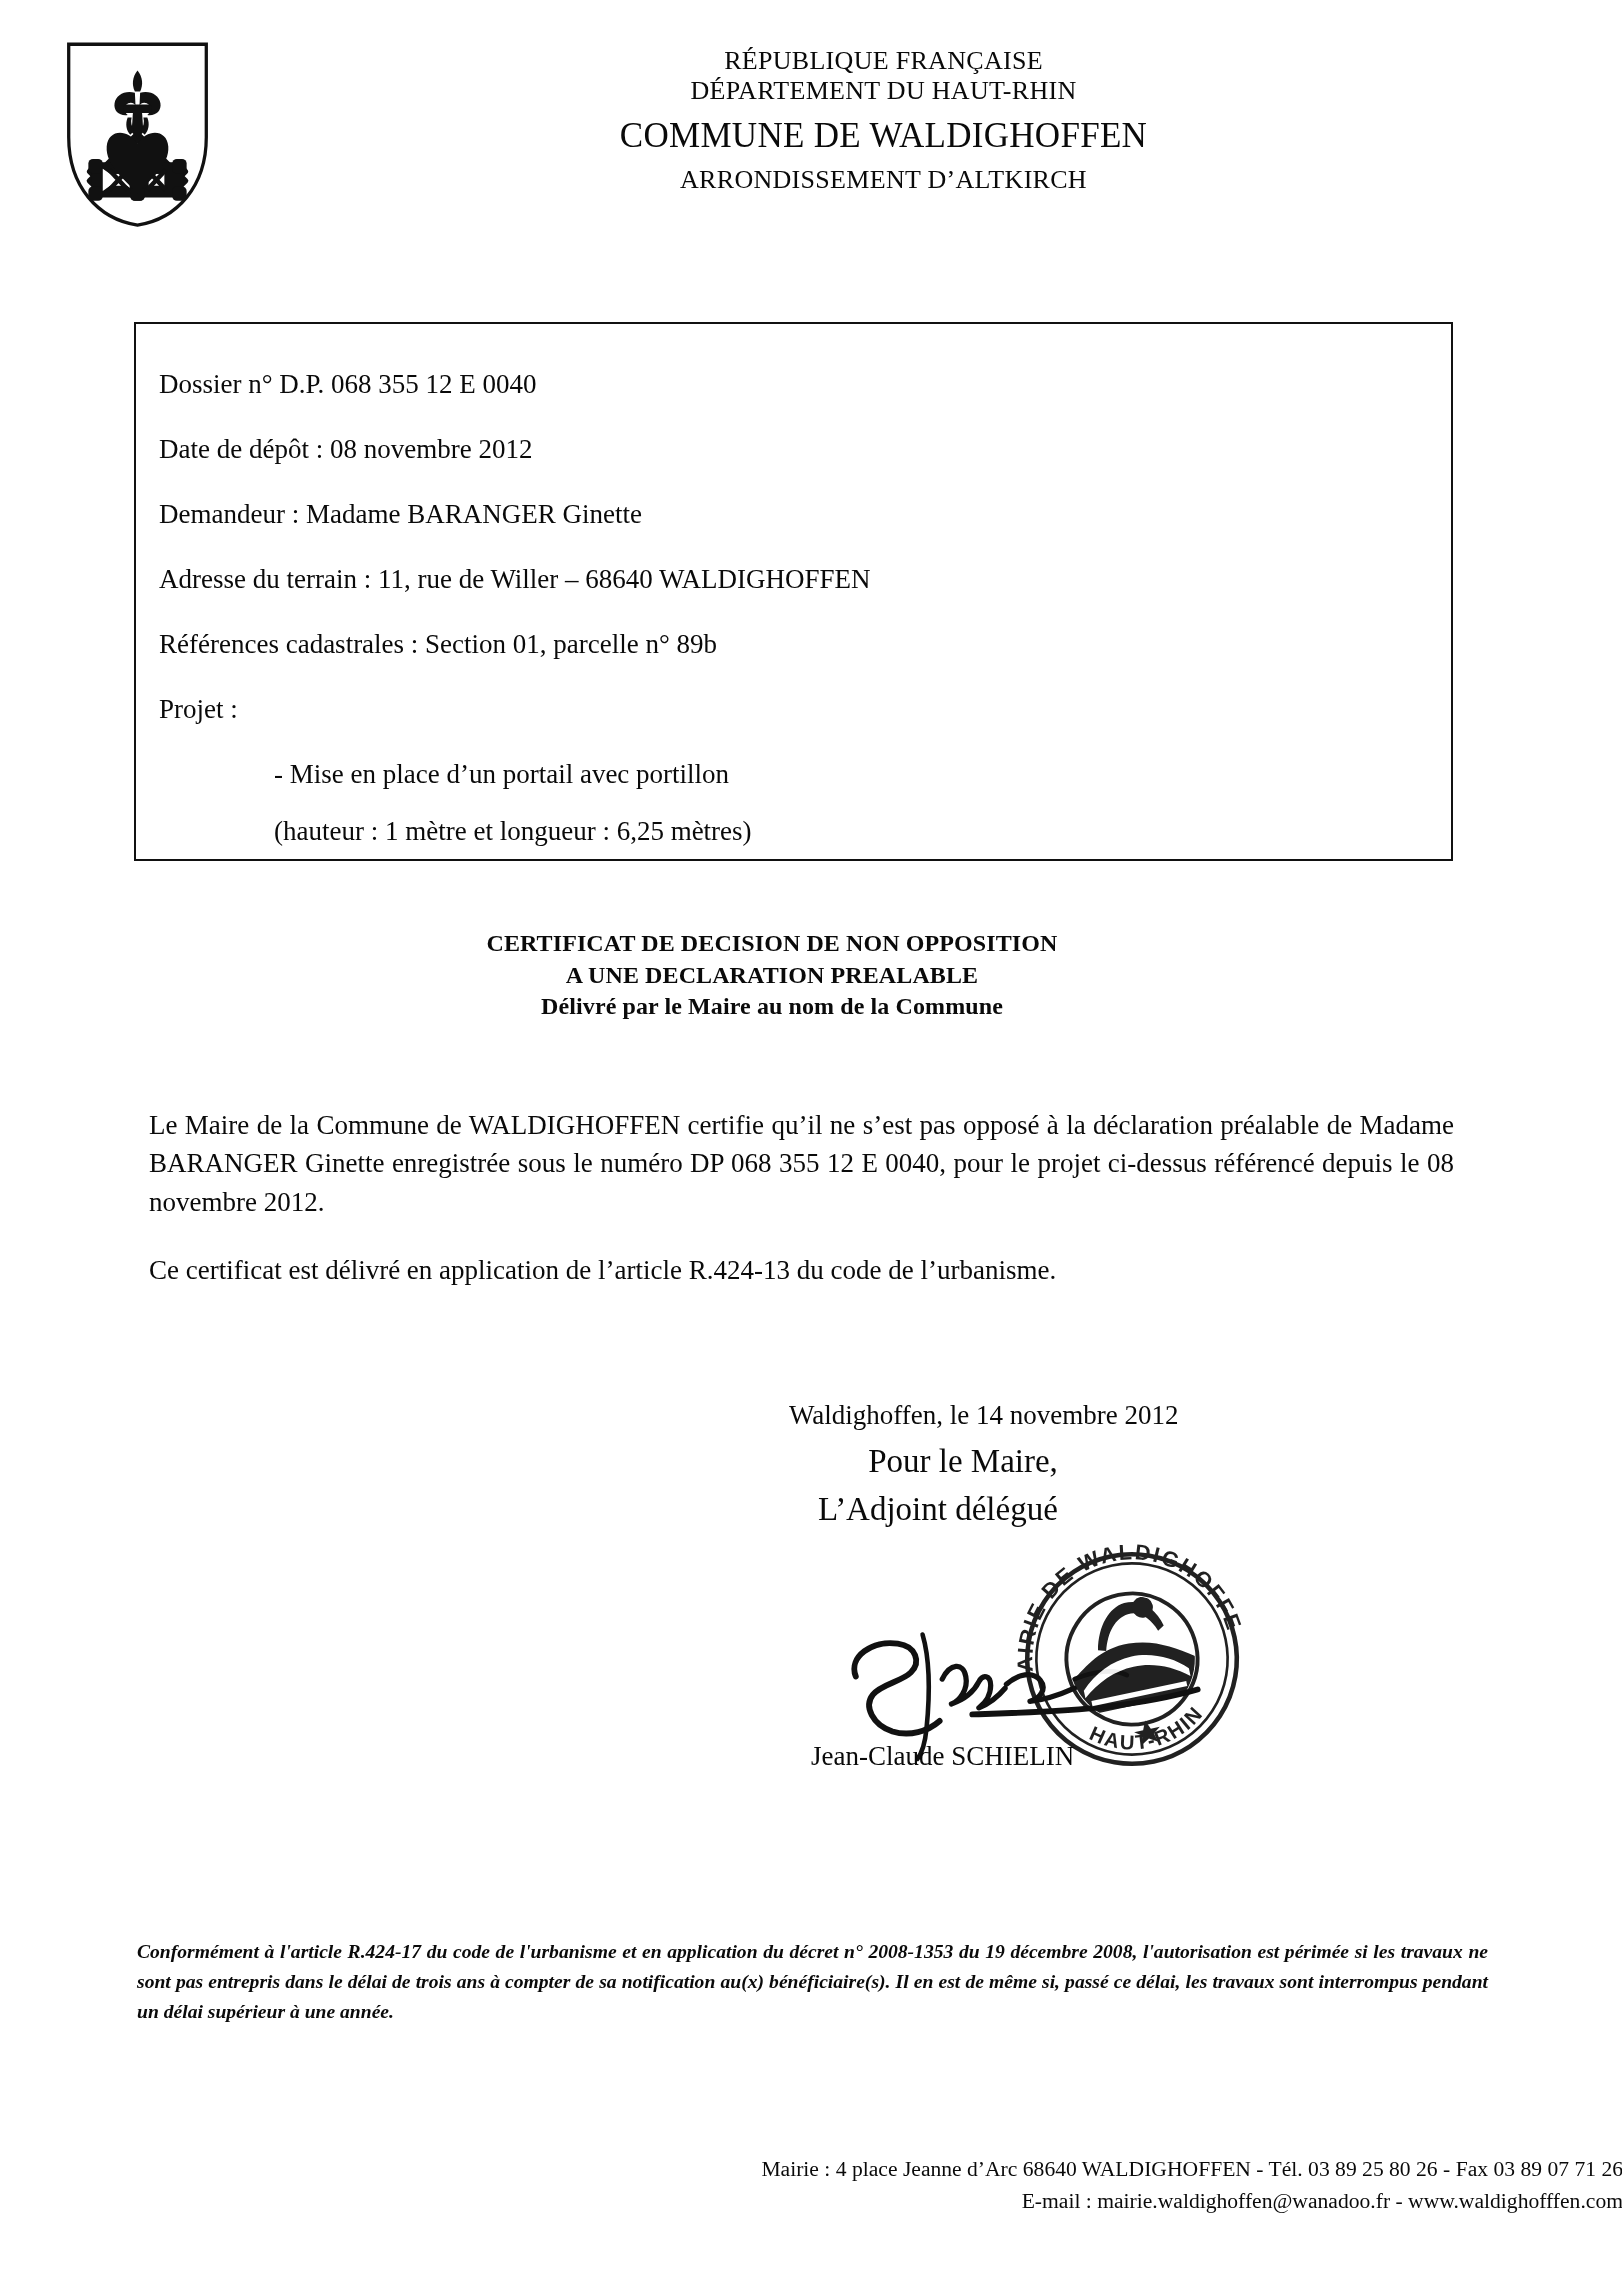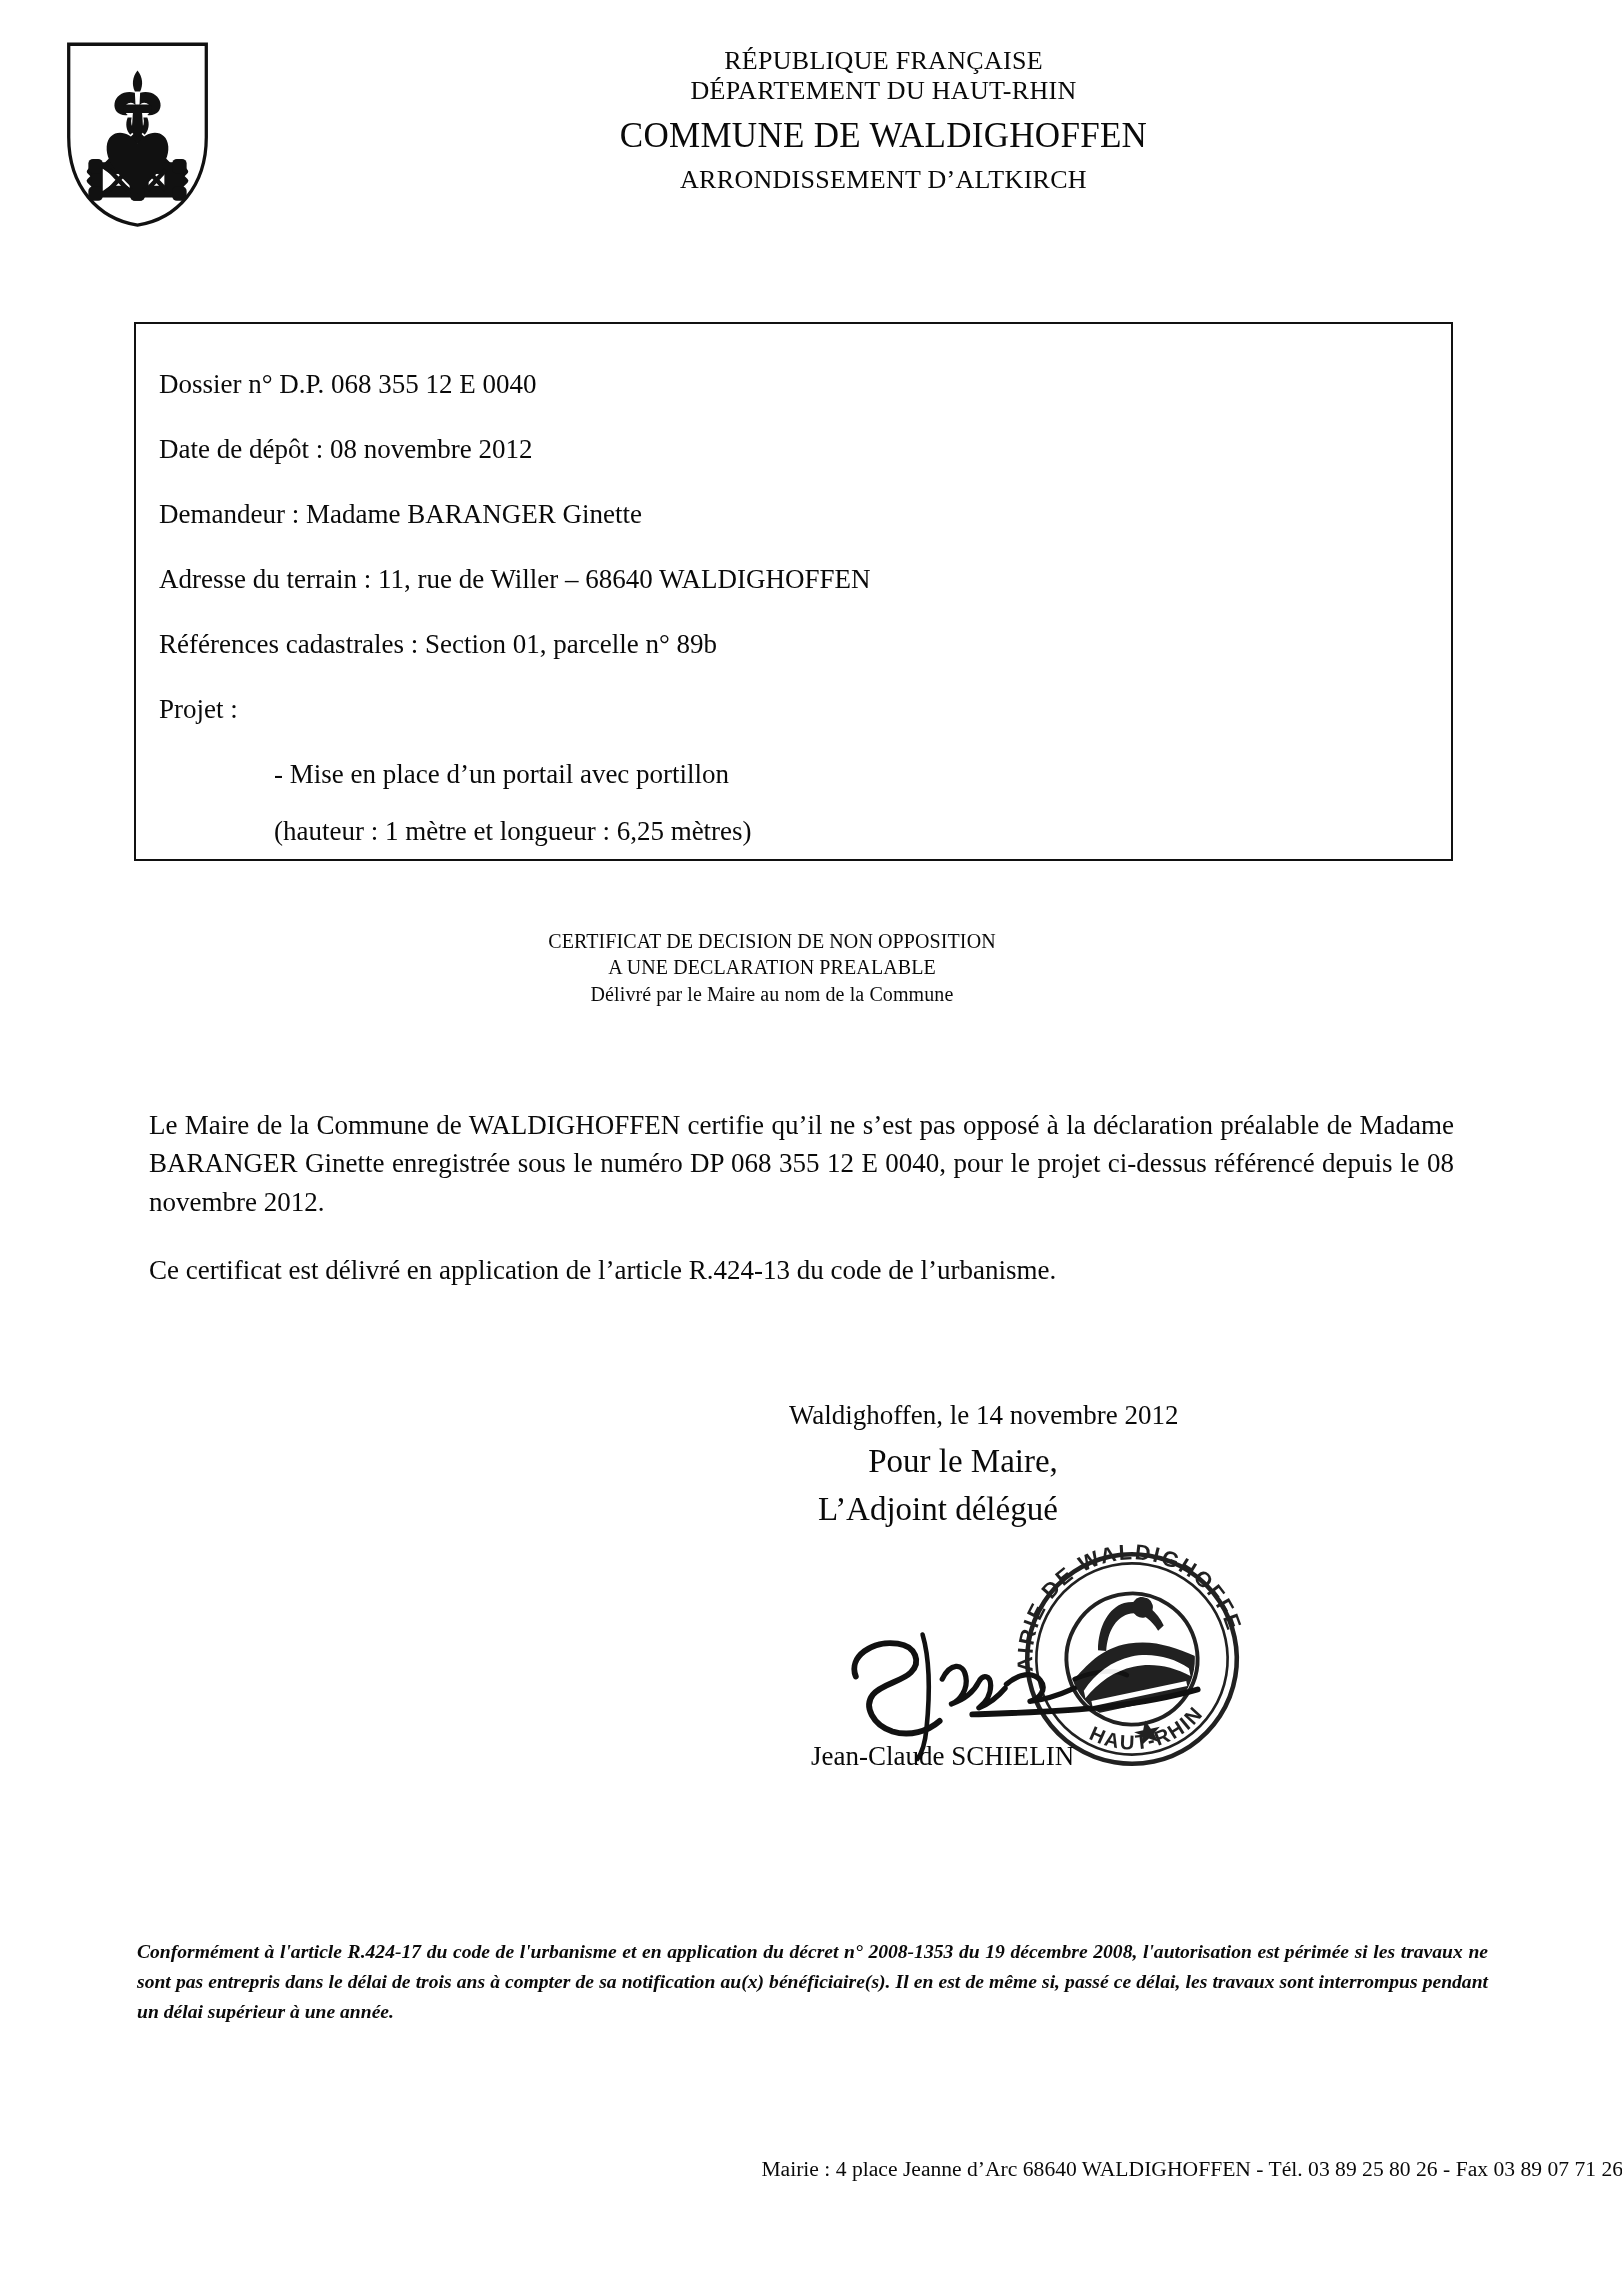--- a/index.html
+++ b/index.html
@@ -99,22 +99,22 @@
   }
   .info-sub.last { margin-bottom: 13px; }
 
   
   .cert-title {
     position: absolute;
     left: 0;
     top: 928px;
     width: 1544px;
     text-align: center;
-    font-weight: normal;
-    font-size: 20px;
+    font-weight: bold;
+    font-size: 24px;
     line-height: 1.32;
     letter-spacing: 0.1px;
   }
   .cert-title .t3 { letter-spacing: 0.1px; }
 
   
   .body-block {
     position: absolute;
     left: 149px;
     top: 1106px;
@@ -350,16 +350,17 @@
       </g>
     </svg>
   </div>
 
   <div class="sign-name">Jean-Claude SCHIELIN</div>
 
   <div class="legal">Conformément à l'article R.424-17 du code de l'urbanisme et en application du décret n° 2008-1353 du 19 décembre 2008, l'autorisation est périmée si les travaux ne sont pas entrepris dans le délai de trois ans à compter de sa notification au(x) bénéficiaire(s). Il en est de même si, passé ce délai, les travaux sont interrompus pendant un délai supérieur à une année.</div>
 
   <div class="footer">
     <div>Mairie : 4 place Jeanne d’Arc 68640 WALDIGHOFFEN - Tél. 03 89 25 80 26 - Fax 03 89 07 71 26</div>
+    <div>E-mail : mairie.waldighoffen@wanadoo.fr - www.waldighofffen.com</div>
   </div>
 
 </div>
 
 
 </body></html>

